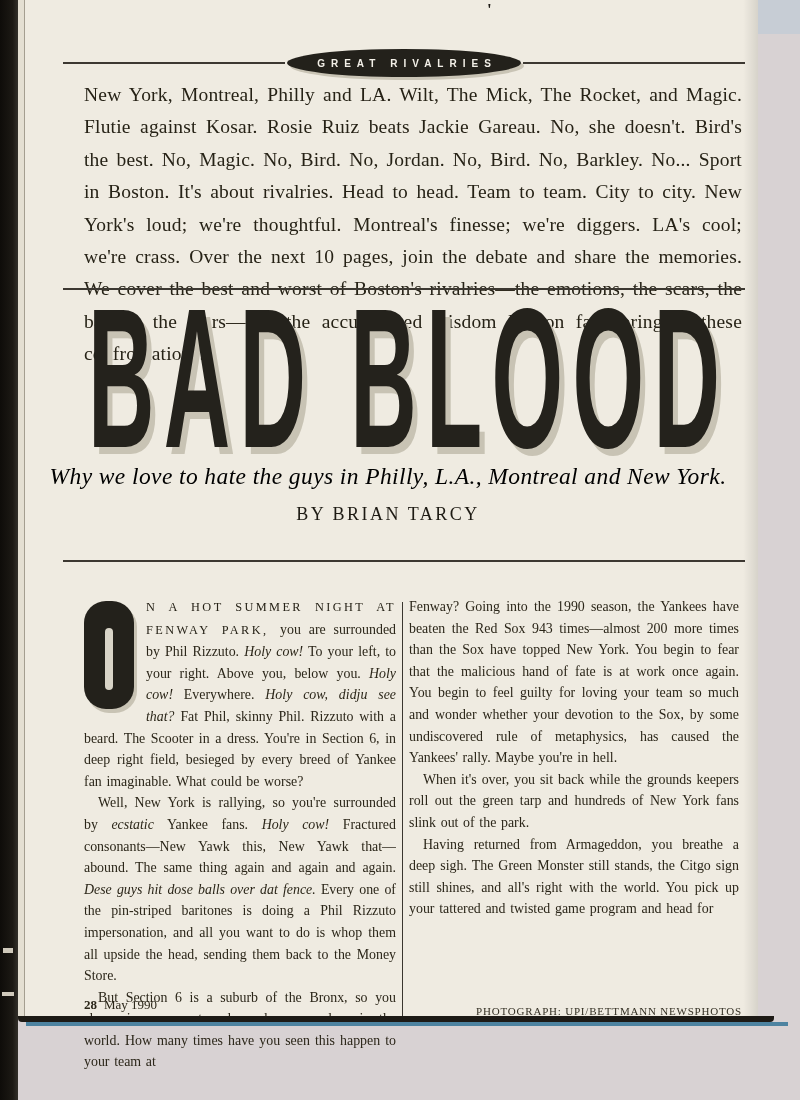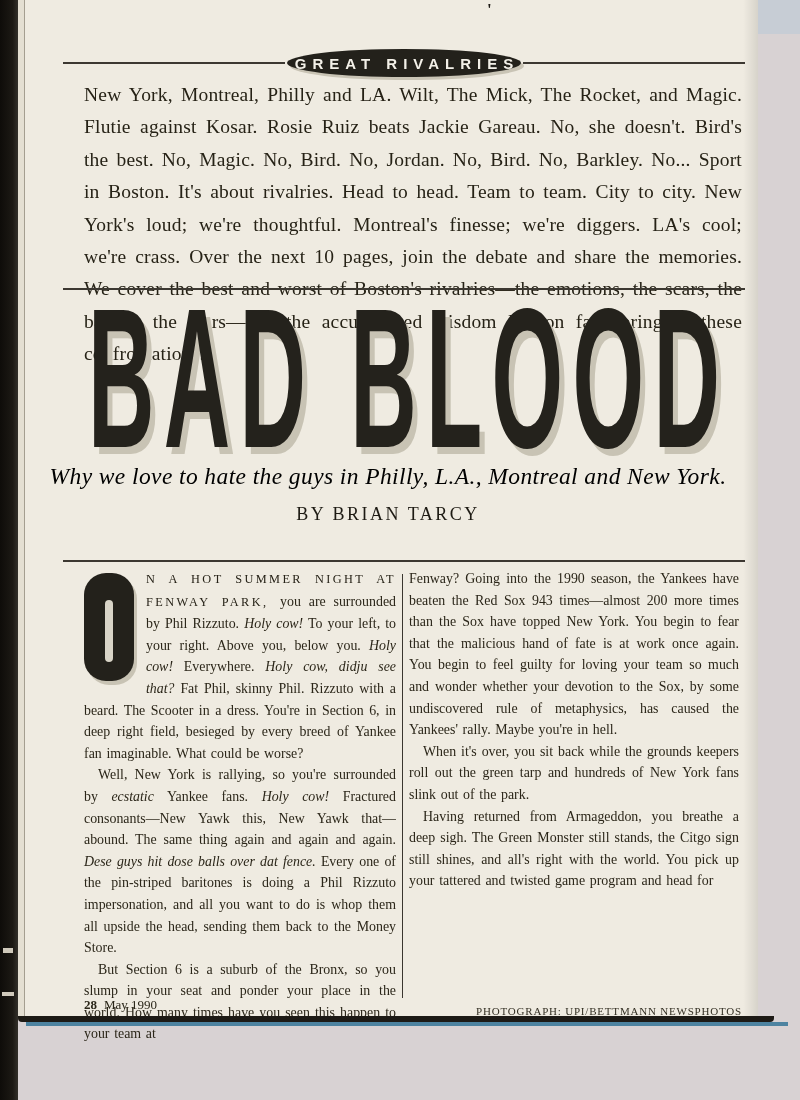--- a/index.html
+++ b/index.html
@@ -29,40 +29,40 @@
     background:linear-gradient(to right, rgba(0,0,0,0) , rgba(0,0,0,0.10)); }
   .printers-mark { position:absolute; top:0px; left:469px; font-size:17px; font-weight:bold; color:#1c1914; }
   
   .kicker-row { position:absolute; top:48px; left:45px; right:13px;
     display:flex; align-items:center; height:30px; }
   .kicker-line { flex:1; height:2px; background:#3c3831; }
   .kicker-oval { width:234px; height:28px; margin:0 2px; background:#23211b;
     border-radius:50%; display:flex; align-items:center; justify-content:center;
     box-shadow:3px 3px 0 #c9c4b5; }
   .kicker-oval span { font-family:"Liberation Sans", sans-serif; font-weight:700;
-    font-size:15px; letter-spacing:6px; color:#f3f0e8; padding-left:6px; }
+    font-size:10px; letter-spacing:6px; color:#f3f0e8; padding-left:6px; }
   
   .intro { position:absolute; top:79px; left:66px; width:658px;
     font-size:19.5px; line-height:32.4px; text-align:justify;
     letter-spacing:0.2px; word-spacing:2.5px; color:#262216; }
   .rule { position:absolute; left:45px; right:13px; height:2px; background:#3c3831; }
   .rule-1 { top:288px; }
   .rule-2 { top:560px; }
   
   .title-wrap { position:absolute; top:303px; left:70px; width:658px; height:152px; overflow:visible; }
   .title-text { font-family:"Liberation Sans", sans-serif; font-weight:700;
     font-size:198px; line-height:152px; letter-spacing:20px; white-space:nowrap;
     color:#24221c; transform:scaleX(0.465); transform-origin:left center;
     text-shadow:11px 7px 0 #c8c3b4; }
   .subtitle { position:absolute; top:463px; left:0; width:100%; text-align:center;
     font-style:italic; font-size:23.5px; letter-spacing:0.4px; color:#000000; }
   .byline { position:absolute; top:504px; left:0; width:100%; text-align:center;
     font-size:18px; letter-spacing:2.5px; color:#1d1a13; }
   
-  .columns { position:absolute; top:568px; left:66px; width:656px;
+  .columns { position:absolute; top:596px; left:66px; width:656px;
     display:grid; grid-template-columns:312px 1px 330px; column-gap:6px; }
   .col-divider { background:#3a362f; height:424px; margin-top:6px; }
   .body-col { font-size:13.9px; line-height:21.6px; text-align:justify;
     word-spacing:1.2px; color:#2b2619; }
   .body-p.indent { text-indent:14px; }
   .it { font-style:italic; }
   .lead-caps { font-size:12.3px; letter-spacing:2.4px; word-spacing:3px; color:#262217; }
   .dropcap { float:left; width:50px; height:108px; margin:5px 12px 9px 0;
     background:#23211b; border-radius:22px; position:relative;
     box-shadow:3px 4px 0 #c8c3b4; }

